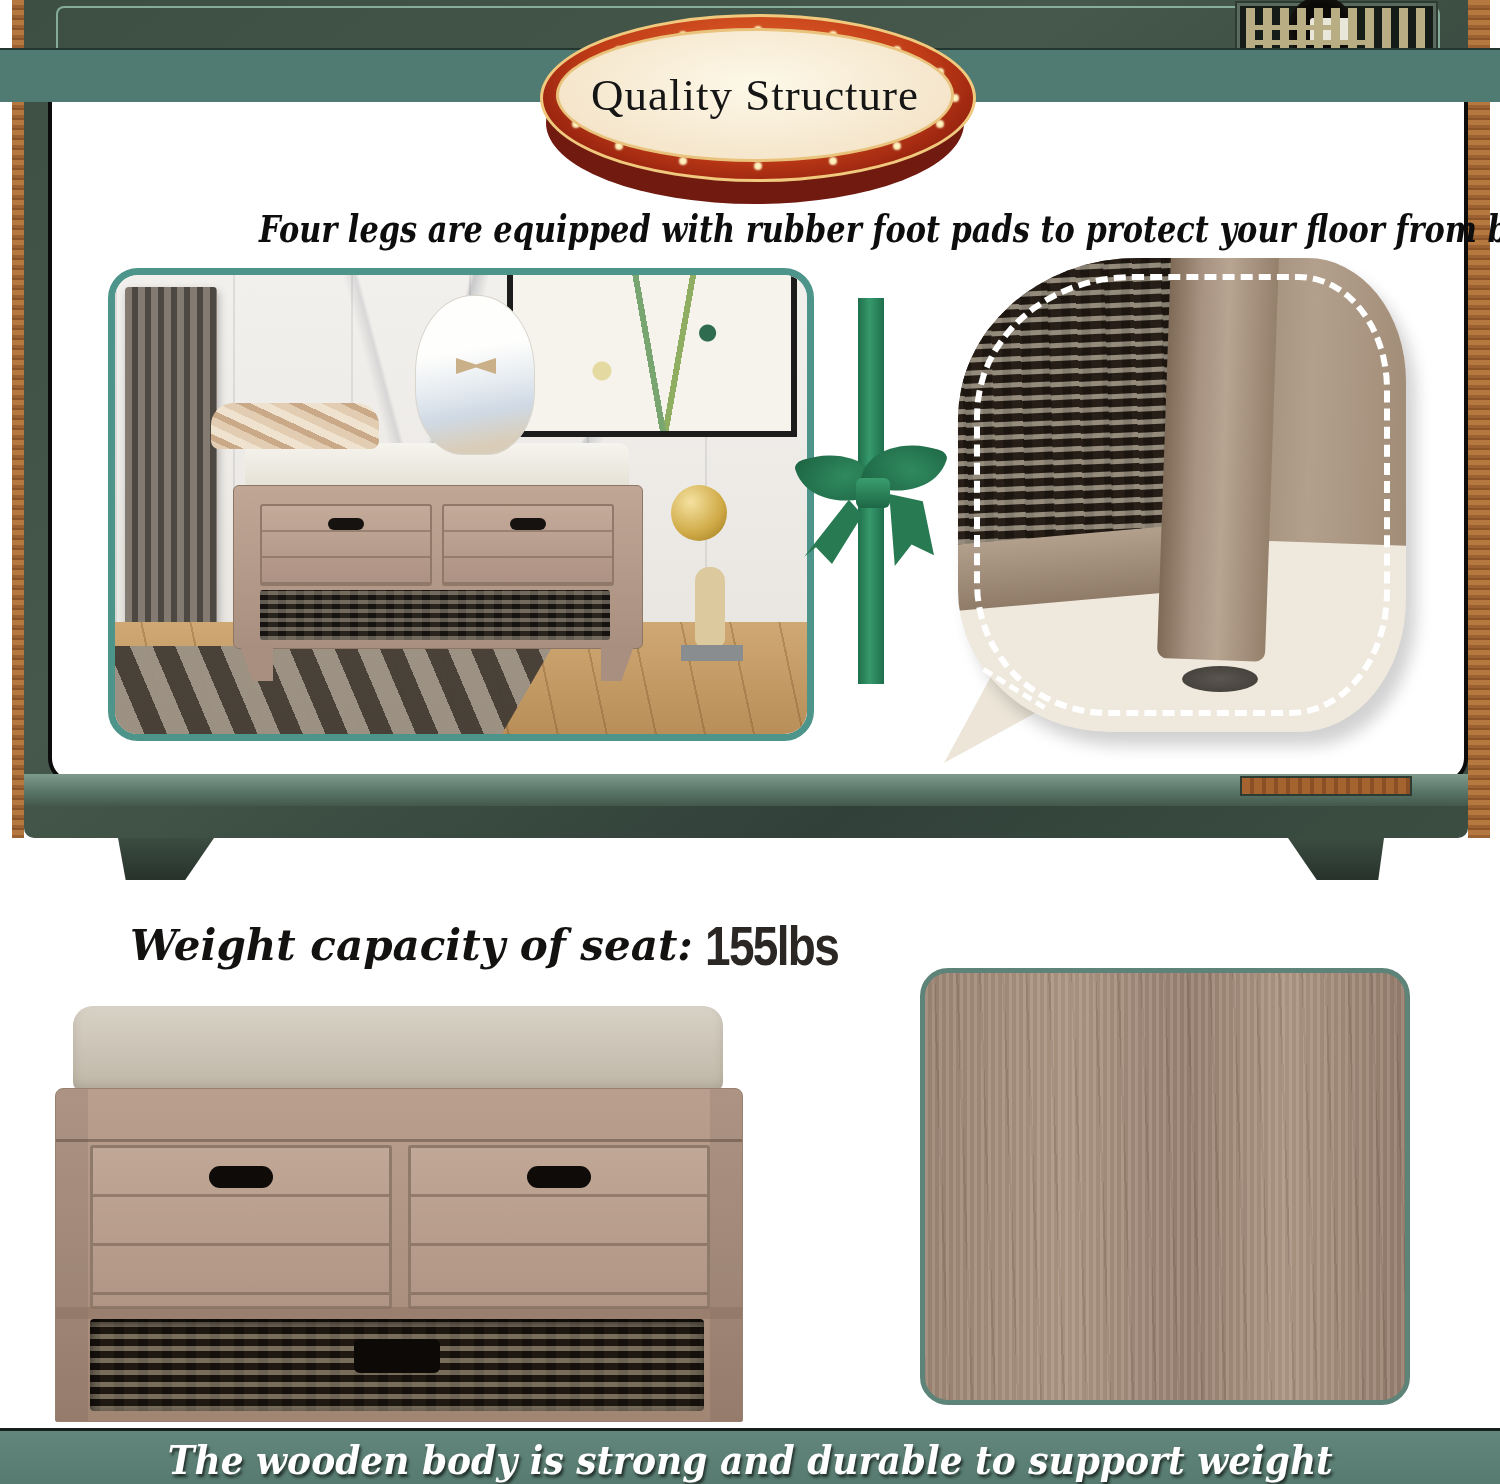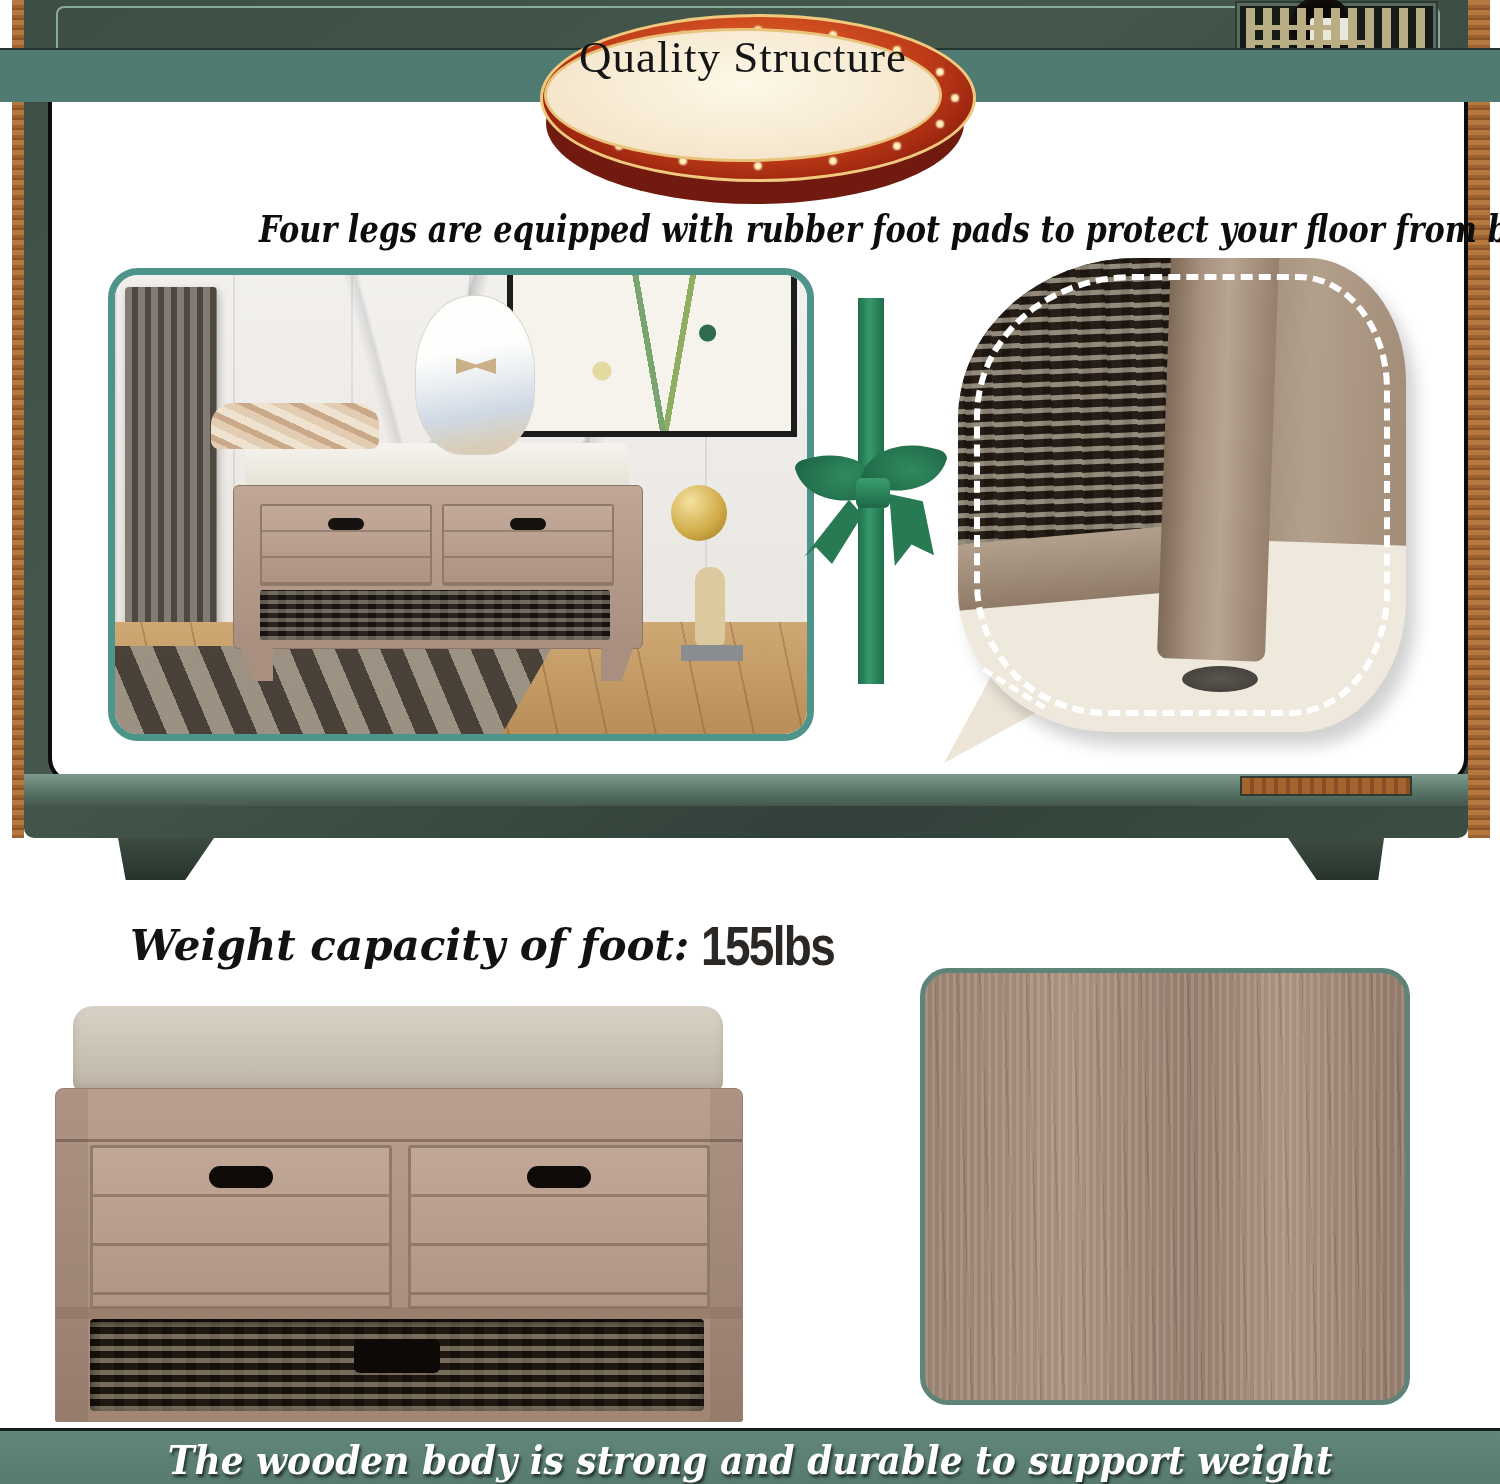--- a/index.html
+++ b/index.html
@@ -34,23 +34,23 @@
   .vent-rail2{left:10px;top:34px;width:120px;height:5px;background:#b9ae83;}
 
   .screen{left:48px;top:52px;width:1412px;height:724px;background:#fff;border:4px solid #0c0c0c;border-radius:26px;}
   .teal-band{left:0;top:48px;width:1500px;height:52px;background:#4f7b72;border-top:2px solid #233630;z-index:5;}
 
   
   .badge{left:540px;top:14px;width:430px;height:190px;z-index:6;}
   .badge-shadow{left:6px;top:28px;width:418px;height:162px;border-radius:50%;background:#701a10;}
   .badge-ring{left:0;top:0;width:430px;height:162px;border-radius:50%;border:3px solid #f0c97e;
     background:radial-gradient(ellipse at 50% 35%,#e86a2d,#c03c17 55%,#8e1d0d 82%,#7a180b);}
-  .badge-face{left:4px;top:14px;width:392px;height:128px;border-radius:50%;border:3px solid #e9c27c;
+  .badge-face{left:16px;top:14px;width:392px;height:128px;border-radius:50%;border:3px solid #e9c27c;
     background:radial-gradient(ellipse at 50% 42%,#fdf8e8,#f5e6cc 70%,#ecd3b2);
-    display:flex;justify-content:center;}
+    display:flex;align-items:center;justify-content:center;}
   .badge-lights{left:-4px;top:-4px;width:8px;height:8px;border-radius:50%;background:transparent;
     box-shadow:412px 81px 2px 0 #fff3c0,397px 107px 2px 0 #fff3c0,354px 129px 2px 0 #fff3c0,
     290px 144px 2px 0 #fff3c0,215px 149px 2px 0 #fff3c0,140px 144px 2px 0 #fff3c0,
     76px 129px 2px 0 #fff3c0,33px 107px 2px 0 #fff3c0,18px 81px 2px 0 #fff3c0,
     33px 55px 2px 0 #fff3c0,76px 33px 2px 0 #fff3c0,140px 18px 2px 0 #fff3c0,
     215px 13px 2px 0 #fff3c0,290px 18px 2px 0 #fff3c0,354px 33px 2px 0 #fff3c0,397px 55px 2px 0 #fff3c0;}
   .badge-label{font-family:"Liberation Serif",serif;font-size:45px;color:#151515;letter-spacing:1px;white-space:nowrap;}
 
   .tv-headline{left:70px;top:206px;width:1360px;text-align:center;z-index:4;color:#0d0d0d;white-space:nowrap;}
   .tv-headline span{display:inline-block;transform:scaleX(.8);transform-origin:center;
@@ -264,21 +264,21 @@
       <div class="abs b-wood-right"></div>
       <div class="abs b-rail"></div>
       <div class="abs b-leg"></div>
       <div class="abs b-footpad"></div>
       <div class="abs b-dash"></div>
     </div>
     <div class="abs tail-dash"></div>
   </div>
 
   <div class="abs weight-line">
-    <span class="weight-label">Weight capacity of foot:</span>
+    <span class="weight-label">Weight capacity of seat:</span>
     <span class="weight-value">155lbs</span>
   </div>
 
   <div class="abs product" title="front view of storage bench with cushion, two drawers and rattan basket">
     <div class="abs p-cushion"></div>
     <div class="abs p-body">
       <div class="abs p-rail-line"></div>
       <div class="abs p-drawer l">
         <div class="abs p-handle"></div>
       </div>

